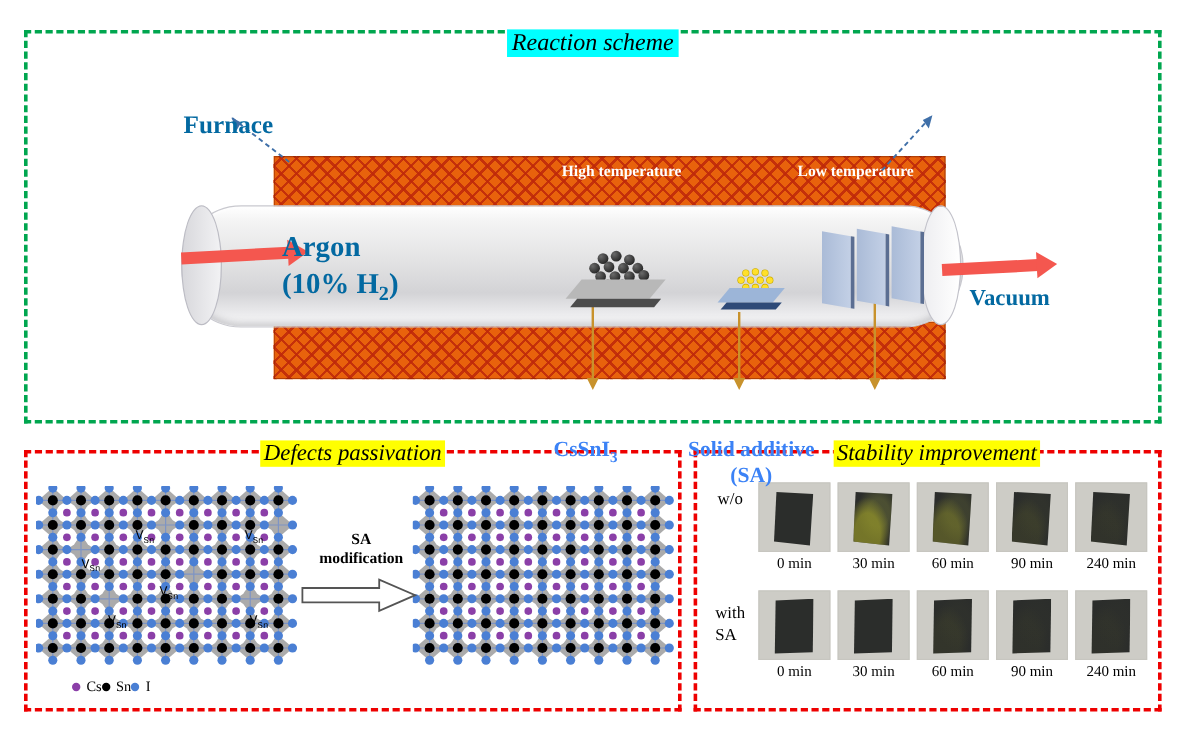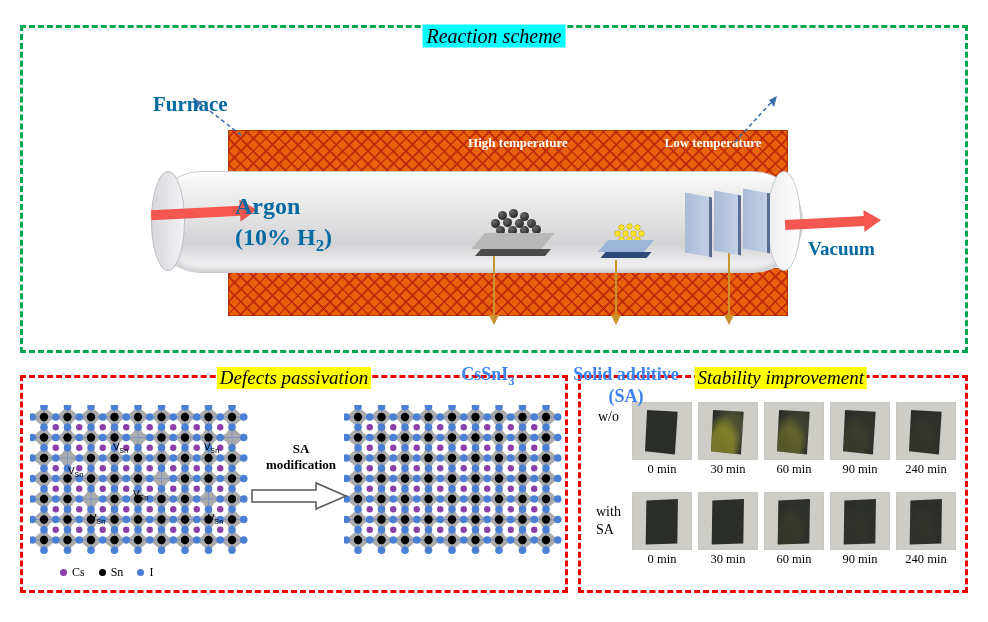--- a/index.html
+++ b/index.html
@@ -115,21 +115,21 @@
   .vsn{position:absolute;font-size:11px;color:#000;white-space:nowrap;z-index:4;
        font-family:Liberation Mono, monospace;}
   .vsn sub{font-size:.68em;}
 
   #sa-mod-label{position:absolute;left:246px;top:441px;width:110px;text-align:center;
         font-size:13px;font-weight:bold;line-height:1.25;z-index:6;}
   #sa-mod-arrow{position:absolute;left:250px;top:481px;z-index:6;}
 
   
   #lattice-legend{position:absolute;left:60px;top:565px;font-size:12px;z-index:6;
-        display:flex;gap:14px;align-items:center;}
+        display:flex;align-items:center;}
   #lattice-legend .lg{display:flex;align-items:center;gap:5px;}
   #lattice-legend .sw{width:7px;height:7px;border-radius:50%;display:inline-block;}
 
   
   .photo-row{position:absolute;display:flex;gap:6px;z-index:5;}
   #row-wo{left:632px;top:402px;}
   #row-with{left:632px;top:492px;}
   .photo{width:60px;height:58px;background:#cdccc6;position:relative;overflow:hidden;
         border:1px solid #c7c6c0;box-sizing:border-box;}
   .flake{position:absolute;left:12px;top:6px;width:34px;height:46px;background:#2b2d2b;}

